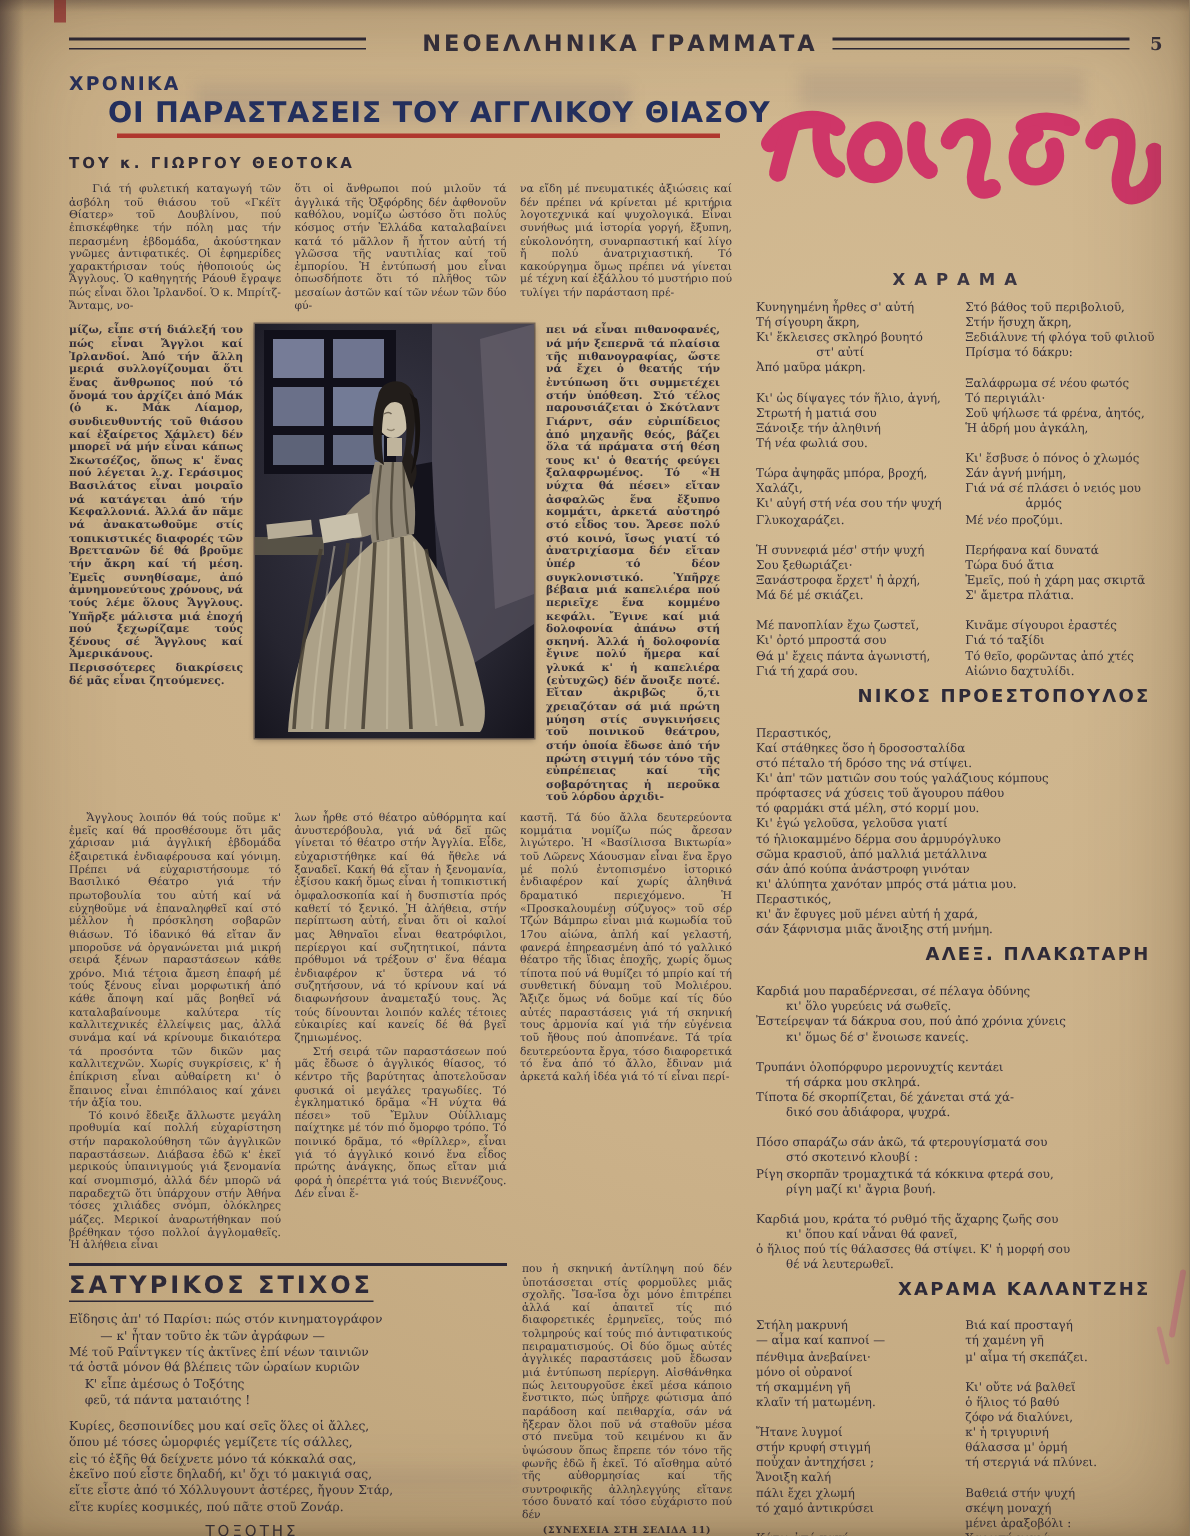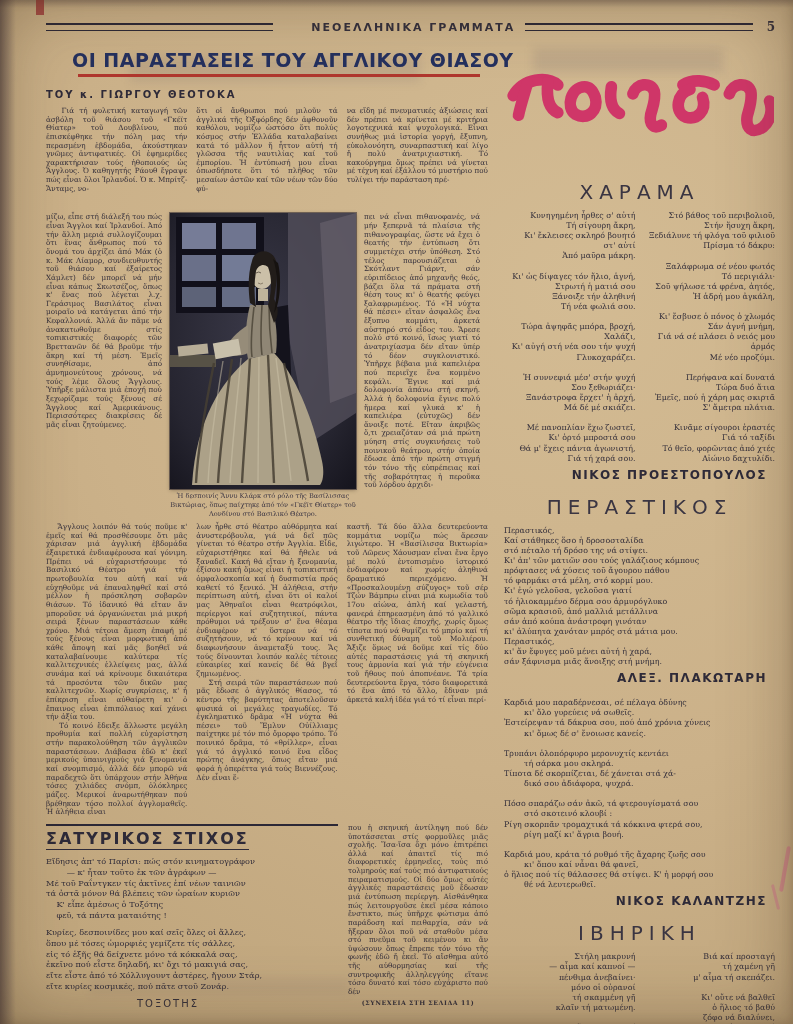--- a/index.html
+++ b/index.html
@@ -19,56 +19,56 @@
   .pink-mark{position:absolute;right:6px;top:846px;width:4px;height:46px;background:#cf6b8b;opacity:.55;transform:rotate(10deg);border-radius:3px;}
   .pink-mark2{position:absolute;right:16px;top:884px;width:3px;height:26px;background:#cf6b8b;opacity:.45;transform:rotate(-14deg);border-radius:3px;}
   .bleed{position:absolute;pointer-events:none;filter:blur(5px);background:rgba(80,70,100,.12);}
   .bleed.b1{left:130px;top:56px;width:290px;height:26px;}
   .bleed.b2{right:70px;top:48px;width:190px;height:24px;}
   .bleed.b3{left:90px;top:978px;width:260px;height:16px;background:rgba(80,70,100,.07);}
 
   
   .masthead{position:absolute;top:20px;left:46px;right:18px;display:flex;align-items:center;gap:10px;}
   .mast-rule{flex:1;height:5px;border-top:2.5px solid #2c2836;border-bottom:1px solid #2c2836;}
-  .mast-title{font-family:"DejaVu Sans",sans-serif;font-weight:bold;font-size:11px;letter-spacing:2px;color:#332f3c;white-space:nowrap;margin-left:28px;}
+  .mast-title{font-family:"DejaVu Sans",sans-serif;font-weight:bold;font-size:15px;letter-spacing:2px;color:#332f3c;white-space:nowrap;margin-left:28px;}
   .page-num{font-family:"DejaVu Serif",serif;font-weight:bold;font-size:12px;color:#332f3c;padding-left:4px;}
 
   .content{position:absolute;top:48px;left:46px;right:18px;bottom:0;display:flex;gap:16px;}
   .left-sec{width:442px;flex:0 0 auto;}
   .right-sec{flex:1;position:relative;padding-top:2px;}
 
   
   .kicker{font-family:"DejaVu Sans",sans-serif;font-weight:bold;font-size:12.5px;letter-spacing:1.5px;color:#28305a;}
   .headline{font-family:"DejaVu Sans",sans-serif;font-weight:bold;font-size:19px;letter-spacing:.5px;color:#24305e;margin:1px 0 0 26px;white-space:nowrap;}
   .headline-underline{height:3px;background:#b0372e;margin:3px 0 0 32px;width:402px;}
   .byline{text-align:left;font-family:"DejaVu Sans",sans-serif;font-weight:bold;font-size:10px;letter-spacing:2px;color:#2e2a38;margin:12px 0 7px;}
 
   .art{font-size:7.2px;line-height:1.2;text-align:justify;white-space:pre-wrap;overflow-wrap:break-word;color:#332e3a;}
   .cols3{display:flex;gap:9px;}
   .cols3 .col{flex:1;}
-  .photo-row{display:flex;gap:8px;margin-top:20px;}
+  .photo-row{display:flex;gap:8px;margin-top:8px;font-weight:bold;}
   .side-col{width:116px;flex:0 0 auto;}
   .photo-block{width:186px;flex:0 0 auto;}
   .photo-frame{width:186px;height:276px;background:#23222e;box-shadow:0 0 0 1px rgba(30,25,40,.5), 0 1px 4px rgba(40,30,20,.4);}
   .caption{font-size:6.6px;line-height:1.3;text-align:center;margin-top:3px;color:#3a3442;}
   .bottom-row{margin-top:5px;}
   .foot-row{display:flex;gap:10px;margin-top:7px;}
   .satire{width:292px;flex:0 0 auto;}
   .satire-rule{border-top:2.5px solid #2c2836;width:100%;margin:0 0 3px;}
   .satire-title{display:inline-block;font-family:"DejaVu Sans",sans-serif;font-weight:bold;font-size:16px;letter-spacing:2px;color:#2e2a38;border-bottom:1.5px solid #2e2a38;padding-bottom:1px;}
   .satire-verse{white-space:pre-wrap;font-size:8.2px;line-height:1.32;margin-top:6px;color:#332e3a;}
   .satire-sig{text-align:center;font-family:"DejaVu Sans",sans-serif;font-weight:normal;font-size:10px;letter-spacing:2px;margin-top:6px;padding-right:48px;}
   .col3-tail{flex:1;}
   .continued{font-size:6.3px;font-weight:bold;text-align:center;letter-spacing:.5px;margin-top:2px;}
 
   
   .logo-wrap{display:flex;justify-content:center;margin:6px 0 34px;}
   .poem{margin-bottom:13px;}
-  .poem-title{text-align:center;font-family:"DejaVu Sans",sans-serif;font-size:20px;letter-spacing:6px;color:#3a3542;margin-bottom:7px;}
-  .poem-2col{display:flex;gap:8px;justify-content:space-between;text-align:right;}
+  .poem-title{text-align:center;font-family:"DejaVu Sans",sans-serif;font-size:11px;letter-spacing:6px;color:#3a3542;margin-bottom:7px;font-weight:bold;}
+  .poem-2col{display:flex;gap:8px;justify-content:space-between;}
   .poem-2col .verse{flex:1;}
   .verse{white-space:pre-wrap;font-size:7.9px;line-height:1.28;color:#332e3a;}
   .verse.indented{}
   .poem-author{text-align:right;font-family:"DejaVu Sans",sans-serif;font-weight:bold;font-size:12px;letter-spacing:1.5px;margin-top:4px;padding-right:8px;color:#2e2a38;}
 </style>
 </head>
 <body>
 
 <div class="page">
   <div class="edge-left"></div>
@@ -81,20 +81,21 @@
   <div class="masthead">
     <div class="mast-rule"></div>
     <div class="mast-title">ΝΕΟΕΛΛΗΝΙΚΑ ΓΡΑΜΜΑΤΑ</div>
     <div class="mast-rule"></div>
     <div class="page-num">5</div>
   </div>
 
   <div class="content">
 
     <div class="left-sec">
+      <div class="kicker">ΧΡΟΝΙΚΑ</div>
       <div class="headline">ΟΙ ΠΑΡΑΣΤΑΣΕΙΣ ΤΟΥ ΑΓΓΛΙΚΟΥ ΘΙΑΣΟΥ</div>
       <div class="headline-underline"></div>
       <div class="byline">ΤΟΥ κ. ΓΙΩΡΓΟΥ ΘΕΟΤΟΚΑ</div>
 
       <div class="cols3">
         <div class="col art">   Γιά τή φυλετική καταγωγή τῶν ἀσβόλη τοῦ θιάσου τοῦ «Γκέϊτ Θίατερ» τοῦ Δουβλίνου, πού ἐπισκέφθηκε τήν πόλη μας τήν περασμένη ἑβδομάδα, ἀκούστηκαν γνῶμες ἀντιφατικές. Οἱ ἐφημερίδες χαρακτήρισαν τούς ἠθοποιούς ὡς Ἄγγλους. Ὁ καθηγητής Ράουθ ἔγραψε πώς εἶναι ὅλοι Ἰρλανδοί. Ὁ κ. Μπρίτζ-Ἄνταμς, νο-</div>
         <div class="col art">ὅτι οἱ ἄνθρωποι πού μιλοῦν τά ἀγγλικά τῆς Ὀξφόρδης δέν ἀφθονοῦν καθόλου, νομίζω ὡστόσο ὅτι πολύς κόσμος στήν Ἑλλάδα καταλαβαίνει κατά τό μᾶλλον ἤ ἧττον αὐτή τή γλῶσσα τῆς ναυτιλίας καί τοῦ ἐμπορίου. Ἡ ἐντύπωσή μου εἶναι ὁπωσδήποτε ὅτι τό πλῆθος τῶν μεσαίων ἀστῶν καί τῶν νέων τῶν δύο φύ-</div>
         <div class="col art">να εἴδη μέ πνευματικές ἀξιώσεις καί δέν πρέπει νά κρίνεται μέ κριτήρια λογοτεχνικά καί ψυχολογικά. Εἶναι συνήθως μιά ἱστορία γοργή, ἔξυπνη, εὐκολονόητη, συναρπαστική καί λίγο ἤ πολύ ἀνατριχιαστική. Τό κακούργημα ὅμως πρέπει νά γίνεται μέ τέχνη καί ἐξάλλου τό μυστήριο πού τυλίγει τήν παράσταση πρέ-</div>
       </div>
 
@@ -159,21 +160,20 @@
               <rect x="88" y="76" width="10" height="12" fill="#bfb49c"></rect>
               <ellipse cx="92" cy="62" rx="11" ry="14" fill="#cbc0a8"></ellipse>
 
               <path d="M82,48 C84,36 102,34 106,48 C108,62 106,74 104,86 C110,96 108,104 104,110 L98,92 C102,78 102,64 98,54 C94,50 88,52 86,58 C84,70 84,82 86,94 L80,90 C78,76 78,60 82,48 Z" fill="#221d1a"></path>
               <path d="M103,46 C108,58 108,80 104,100 C110,92 112,66 108,50 Z" fill="#161210"></path>
 
               <path d="M86,60 q3,-2 5,0" stroke="#6b6152" stroke-width="1" fill="none"></path>
               <path d="M88,70 q3,2 5,0" stroke="#8a7e6a" stroke-width="1" fill="none"></path>
             </svg>
           </div>
-          <div class="caption">Ἡ δεσποινίς Ἄννυ Κλάρκ στό ρόλο τῆς Βασίλισσας Βικτώριας, ὅπως παίχτηκε ἀπό τόν «Γκέϊτ Θίατερ» τοῦ Λονδίνου στό Βασιλικό Θέατρο.</div>
         </div>
 
         <div class="side-col art">πει νά εἶναι πιθανοφανές, νά μήν ξεπερνᾶ τά πλαίσια τῆς πιθανογραφίας, ὥστε νά ἔχει ὁ θεατής τήν ἐντύπωση ὅτι συμμετέχει στήν ὑπόθεση. Στό τέλος παρουσιάζεται ὁ Σκότλαντ Γιάρντ, σάν εὐριπίδειος ἀπό μηχανῆς θεός, βάζει ὅλα τά πράματα στή θέση τους κι' ὁ θεατής φεύγει ξαλαφρωμένος. Τό «Ἡ νύχτα θά πέσει» εἴταν ἀσφαλῶς ἕνα ἔξυπνο κομμάτι, ἀρκετά αὐστηρό στό εἶδος του. Ἄρεσε πολύ στό κοινό, ἴσως γιατί τό ἀνατριχίασμα δέν εἴταν ὑπέρ τό δέον συγκλονιστικό. Ὑπῆρχε βέβαια μιά καπελιέρα πού περιεῖχε ἕνα κομμένο κεφάλι. Ἔγινε καί μιά δολοφονία ἀπάνω στή σκηνή. Ἀλλά ἡ δολοφονία ἔγινε πολύ ἥμερα καί γλυκά κ' ἡ καπελιέρα (εὐτυχῶς) δέν ἄνοιξε ποτέ. Εἴταν ἀκριβῶς ὅ,τι χρειαζόταν σά μιά πρώτη μύηση στίς συγκινήσεις τοῦ ποινικοῦ θεάτρου, στήν ὁποία ἔδωσε ἀπό τήν πρώτη στιγμή τόν τόνο τῆς εὐπρέπειας καί τῆς σοβαρότητας ἡ περοῦκα τοῦ λόρδου ἀρχιδι-</div>
       </div>
 
       <div class="cols3 bottom-row">
         <div class="col art">   Ἄγγλους λοιπόν θά τούς ποῦμε κ' ἐμεῖς καί θά προσθέσουμε ὅτι μᾶς χάρισαν μιά ἀγγλική ἑβδομάδα ἐξαιρετικά ἐνδιαφέρουσα καί γόνιμη. Πρέπει νά εὐχαριστήσουμε τό Βασιλικό Θέατρο γιά τήν πρωτοβουλία του αὐτή καί νά εὐχηθοῦμε νά ἐπαναληφθεῖ καί στό μέλλον ἡ πρόσκληση σοβαρῶν θιάσων. Τό ἰδανικό θά εἴταν ἄν μποροῦσε νά ὀργανώνεται μιά μικρή σειρά ξένων παραστάσεων κάθε χρόνο. Μιά τέτοια ἄμεση ἐπαφή μέ τούς ξένους εἶναι μορφωτική ἀπό κάθε ἄποψη καί μᾶς βοηθεῖ νά καταλαβαίνουμε καλύτερα τίς καλλιτεχνικές ἐλλείψεις μας, ἀλλά συνάμα καί νά κρίνουμε δικαιότερα τά προσόντα τῶν δικῶν μας καλλιτεχνῶν. Χωρίς συγκρίσεις, κ' ἡ ἐπίκριση εἶναι αὐθαίρετη κι' ὁ ἔπαινος εἶναι ἐπιπόλαιος καί χάνει τήν ἀξία του.
    Τό κοινό ἔδειξε ἄλλωστε μεγάλη προθυμία καί πολλή εὐχαρίστηση στήν παρακολούθηση τῶν ἀγγλικῶν παραστάσεων. Διάβασα ἐδῶ κ' ἐκεῖ μερικούς ὑπαινιγμούς γιά ξενομανία καί σνομπισμό, ἀλλά δέν μπορῶ νά παραδεχτῶ ὅτι ὑπάρχουν στήν Ἀθήνα τόσες χιλιάδες σνόμπ, ὁλόκληρες μάζες. Μερικοί ἀναρωτήθηκαν πού βρέθηκαν τόσο πολλοί ἀγγλομαθεῖς. Ἡ ἀλήθεια εἶναι</div>
         <div class="col art">λων ἦρθε στό θέατρο αὐθόρμητα καί ἀνυστερόβουλα, γιά νά δεῖ πῶς γίνεται τό θέατρο στήν Ἀγγλία. Εἶδε, εὐχαριστήθηκε καί θά ἤθελε νά ξαναδεῖ. Κακή θά εἴταν ἡ ξενομανία, ἐξίσου κακή ὅμως εἶναι ἡ τοπικιστική ὀμφαλοσκοπία καί ἡ δυσπιστία πρός καθετί τό ξενικό. Ἡ ἀλήθεια, στήν περίπτωση αὐτή, εἶναι ὅτι οἱ καλοί μας Ἀθηναῖοι εἶναι θεατρόφιλοι, περίεργοι καί συζητητικοί, πάντα πρόθυμοι νά τρέξουν σ' ἕνα θέαμα ἐνδιαφέρον κ' ὕστερα νά τό συζητήσουν, νά τό κρίνουν καί νά διαφωνήσουν ἀναμεταξύ τους. Ἄς τούς δίνουνται λοιπόν καλές τέτοιες εὐκαιρίες καί κανείς δέ θά βγεῖ ζημιωμένος.
    Στή σειρά τῶν παραστάσεων πού μᾶς ἔδωσε ὁ ἀγγλικός θίασος, τό κέντρο τῆς βαρύτητας ἀποτελοῦσαν φυσικά οἱ μεγάλες τραγωδίες. Τό ἐγκληματικό δρᾶμα «Ἡ νύχτα θά πέσει» τοῦ Ἔμλυν Οὐίλλιαμς παίχτηκε μέ τόν πιό ὄμορφο τρόπο. Τό ποινικό δρᾶμα, τό «θρίλλερ», εἶναι γιά τό ἀγγλικό κοινό ἕνα εἶδος πρώτης ἀνάγκης, ὅπως εἴταν μιά φορά ἡ ὀπερέττα γιά τούς Βιεννέζους. Δέν εἶναι ἕ-</div>
@@ -273,21 +273,20 @@
 
 Κινᾶμε σίγουροι ἐραστές
 Γιά τό ταξίδι
 Τό θεῖο, φορῶντας ἀπό χτές
 Αἰώνιο δαχτυλίδι.</div>
         </div>
         <div class="poem-author">ΝΙΚΟΣ ΠΡΟΕΣΤΟΠΟΥΛΟΣ</div>
       </div>
 
       <div class="poem">
-        <div class="poem-title">ΠΕΡΑΣΤΙΚΟΣ</div>
         <div class="verse indented">Περαστικός,
 Καί στάθηκες ὅσο ἡ δροσοσταλίδα
 στό πέταλο τή δρόσο της νά στίψει.
 Κι' ἀπ' τῶν ματιῶν σου τούς γαλάζιους κόμπους
 πρόφτασες νά χύσεις τοῦ ἄγουρου πάθου
 τό φαρμάκι στά μέλη, στό κορμί μου.
 Κι' ἐγώ γελοῦσα, γελοῦσα γιατί
 τό ἡλιοκαμμένο δέρμα σου ἁρμυρόγλυκο
 σῶμα κρασιοῦ, ἀπό μαλλιά μετάλλινα
 σάν ἀπό κούπα ἀνάστροφη γινόταν
@@ -311,25 +310,24 @@
 
 Πόσο σπαράζω σάν ἀκῶ, τά φτερουγίσματά σου
         στό σκοτεινό κλουβί :
 Ρίγη σκορπᾶν τρομαχτικά τά κόκκινα φτερά σου,
         ρίγη μαζί κι' ἄγρια βουή.
 
 Καρδιά μου, κράτα τό ρυθμό τῆς ἄχαρης ζωῆς σου
         κι' ὅπου καί νἆναι θά φανεῖ,
 ὁ ἥλιος πού τίς θάλασσες θά στίψει. Κ' ἡ μορφή σου
         θέ νά λευτερωθεῖ.</div>
-        <div class="poem-author">ΝΙΚΟΣ ΚΑΛΑΝΤΖΗΣ</div>
+        <div class="poem-author">ΧΑΡΑΜΑ ΚΑΛΑΝΤΖΗΣ</div>
       </div>
 
       <div class="poem">
-        <div class="poem-title">ΙΒΗΡΙΚΗ</div>
         <div class="poem-2col">
           <div class="verse indented">Στήλη μακρυνή
 — αἷμα καί καπνοί —
 πένθιμα ἀνεβαίνει·
 μόνο οἱ οὐρανοί
 τή σκαμμένη γῆ
 κλαῖν τή ματωμένη.
 
 Ἤτανε λυγμοί
 στήν κρυφή στιγμή

